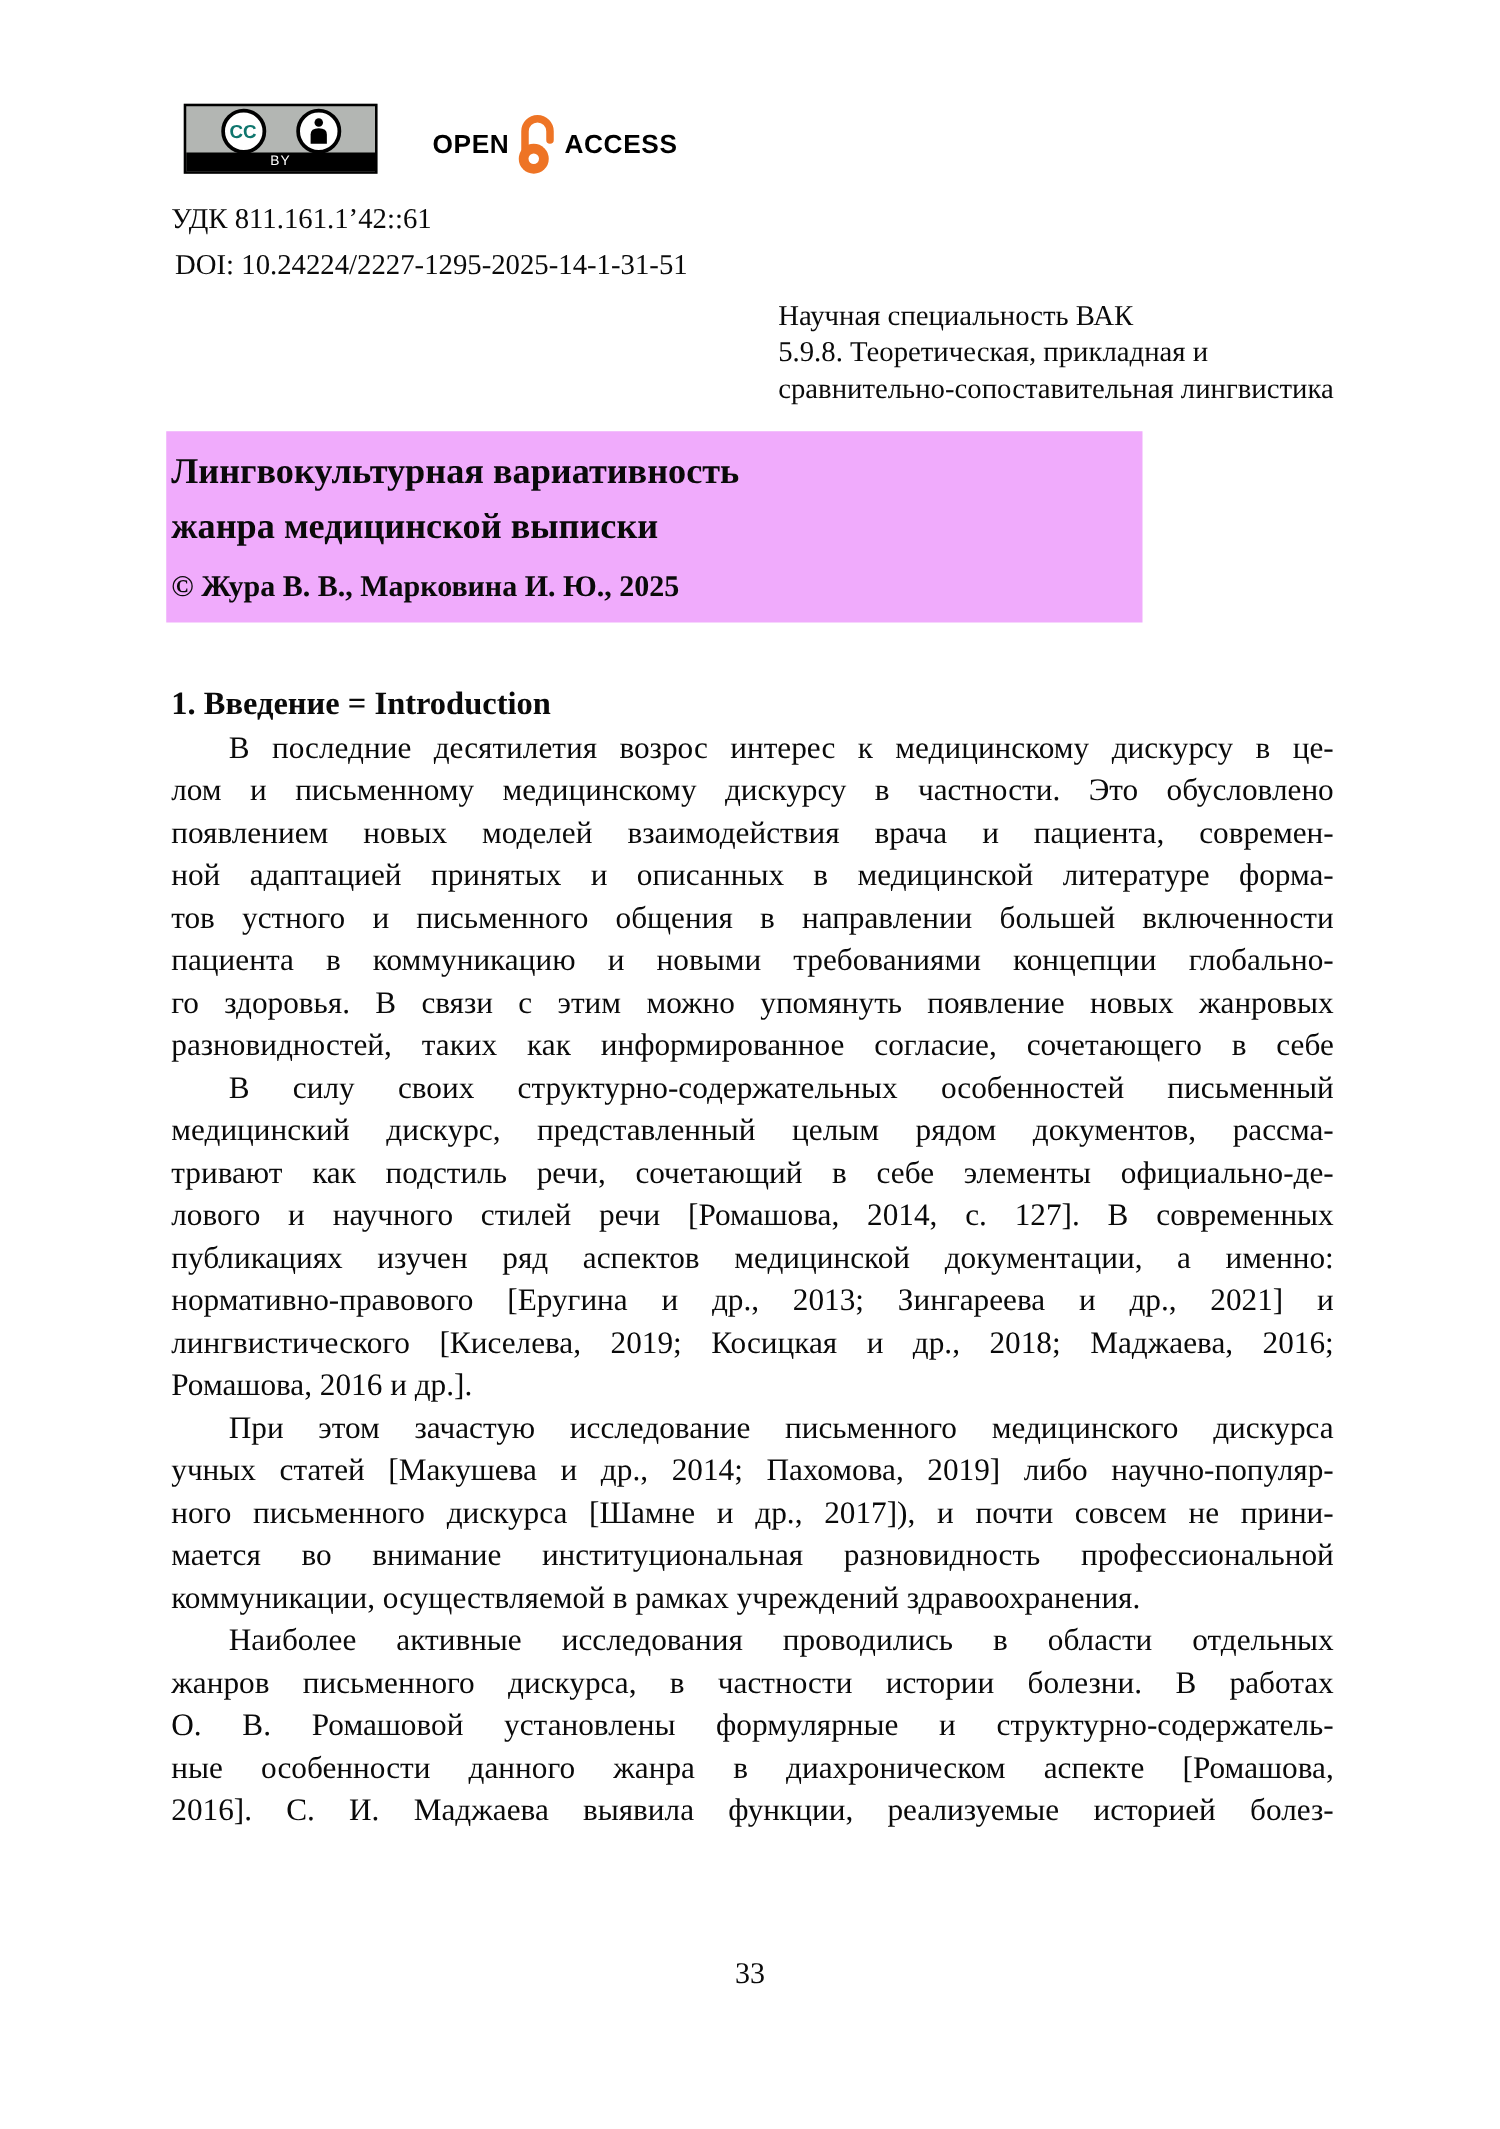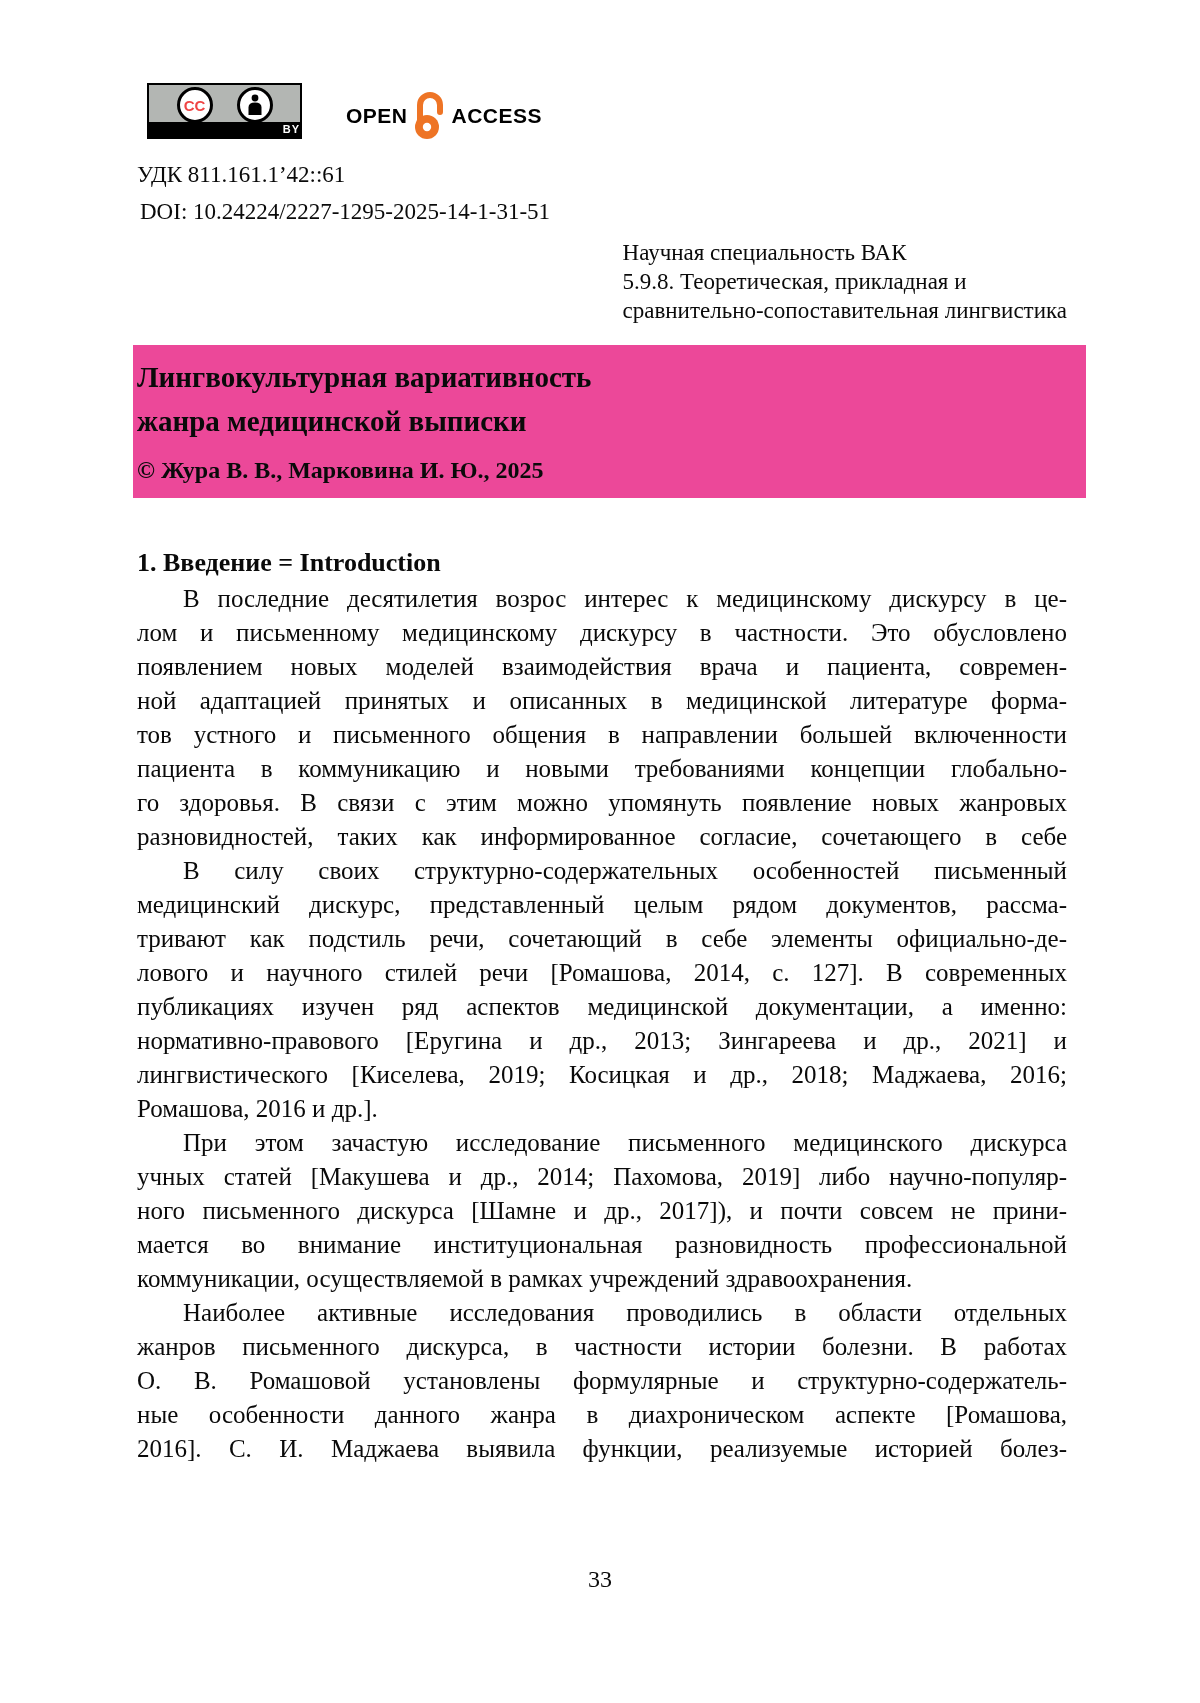--- a/index.html
+++ b/index.html
@@ -24,48 +24,48 @@
   }
   .cc-circles{
     position:absolute;top:2px;left:0;right:0;
     display:flex;justify-content:center;gap:24px;
   }
   .cc-circle{
     width:36px;height:36px;border-radius:50%;
     background:#fff;border:3px solid #000;box-sizing:border-box;
     display:flex;align-items:center;justify-content:center;
     font-family:"Liberation Sans", sans-serif;font-weight:bold;font-size:15px;
-    color:#ef4444;
+    color:#0f766e;
   }
   .cc-strip{
     position:absolute;bottom:0;left:0;right:0;height:15px;background:#000;
-    color:#fff;text-align:right;line-height:15px;
-    font-family:"Liberation Sans", sans-serif;font-weight:bold;font-size:11px;
+    color:#fff;text-align:center;line-height:15px;
+    font-family:"Liberation Sans", sans-serif;font-weight:normal;font-size:11px;
     letter-spacing:1px;
   }
   .oa-logo{
     display:flex;align-items:center;margin-left:44px;margin-top:8px;
     font-family:"Liberation Sans", sans-serif;font-weight:700;font-size:21px;
     letter-spacing:.5px;color:#000;
   }
   .oa-logo svg{margin:0 4px;}
   .journal-info{
     margin-left:auto;text-align:right;padding-top:5px;
     font-family:"Liberation Sans", sans-serif;
     font-size:17.5px;line-height:23px;color:#111;
   }
   
   .udc{position:absolute;top:162px;left:137px;font-size:23px;}
   .doi{position:absolute;top:199px;left:140px;font-size:23px;}
   .vak{position:absolute;top:238px;right:133px;
        font-size:23px;line-height:29px;}
   
   .title-box{
-    position:absolute;top:345px;left:133px;width:953px;box-sizing:border-box;
-    background:#ec4899;
+    position:absolute;top:345px;left:133px;width:781px;box-sizing:border-box;
+    background:#f0abfc;
     padding:10px 20px 14px 4px;
   }
   .title-line{font-weight:bold;font-size:29px;line-height:44px;}
   .copyright{font-weight:bold;font-size:24px;margin-top:14px;}
   
   .section-heading{
     position:absolute;top:548px;left:137px;
     font-weight:bold;font-size:26px;
   }
   .body-text{

